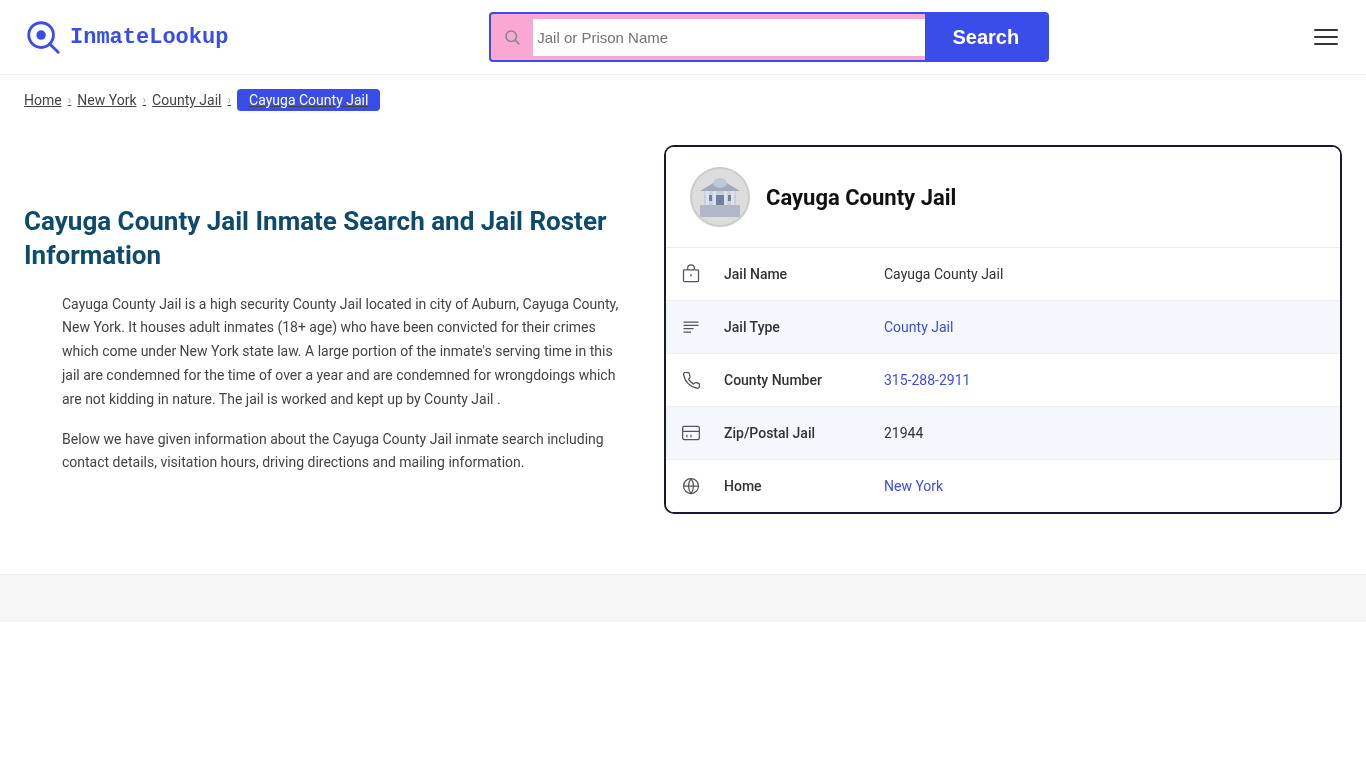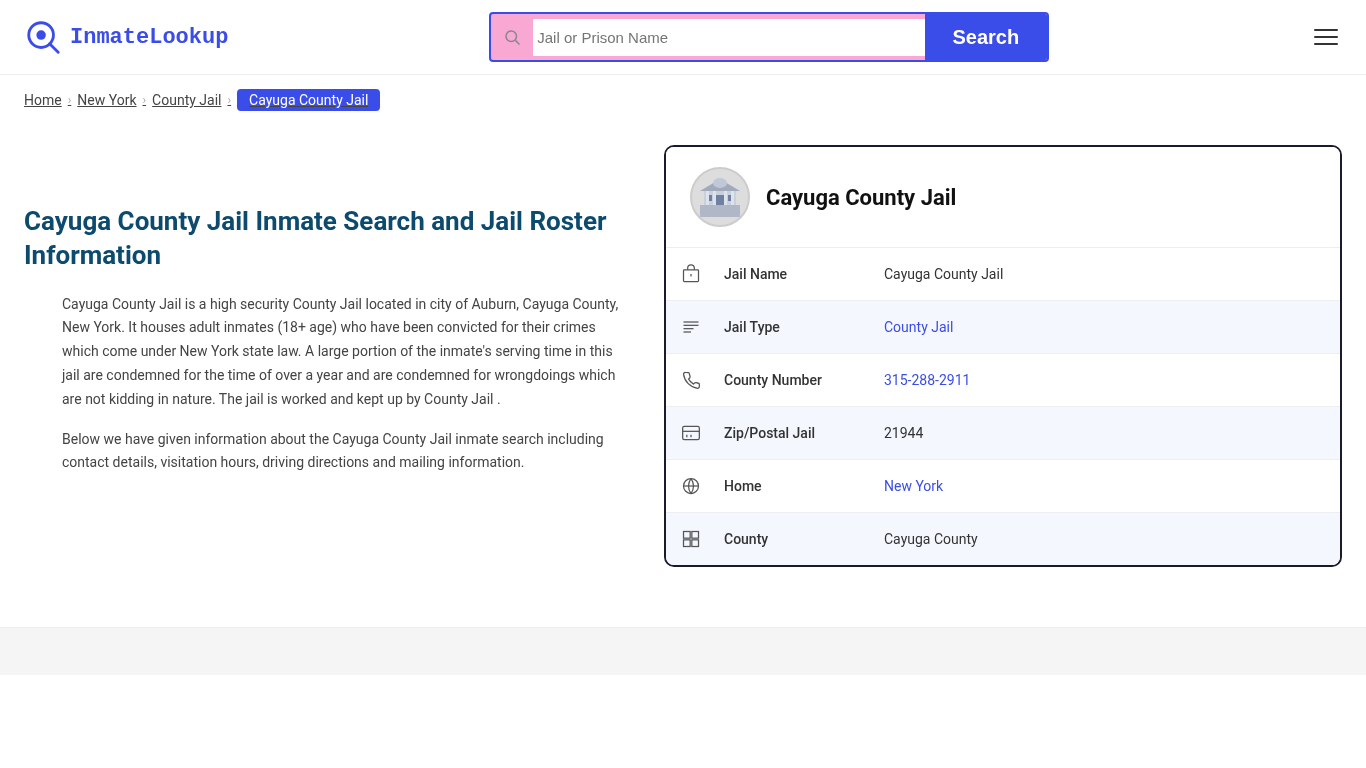--- a/index.html
+++ b/index.html
@@ -358,30 +358,18 @@
               <line x1="3" y1="12" x2="21" y2="12"></line>
               <path d="M12 3a15 15 0 010 18M12 3a15 15 0 000 18"></path>
           </svg>
         </div>
         <div class="info-label">Home</div>
         <div class="info-value">
           <a href="#">New York</a>
         </div>
       </div>
 
-      <div class="info-row">
-        <div class="info-icon">
-          <svg width="20" height="20" viewBox="0 0 24 24" fill="none" stroke="#555" stroke-width="1.5">
-            <rect x="3" y="3" width="8" height="8"></rect>
-              <rect x="13" y="3" width="8" height="8"></rect>
-              <rect x="3" y="13" width="8" height="8"></rect>
-              <rect x="13" y="13" width="8" height="8"></rect>
-          </svg>
-        </div>
-        <div class="info-label">County</div>
-        <div class="info-value">Cayuga County</div>
-      </div>
 
     </div>
   </div>
 </div>
 
 <div class="footer-bar"></div>
 
 </body></html>

